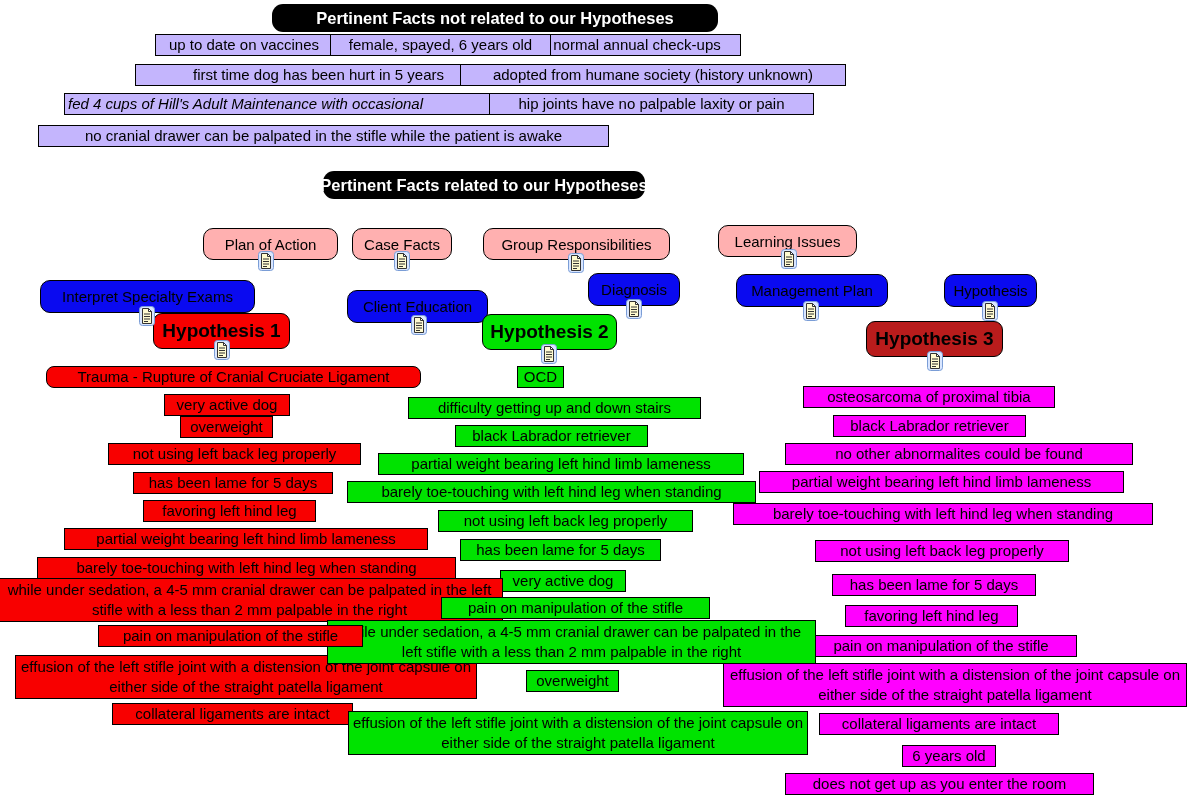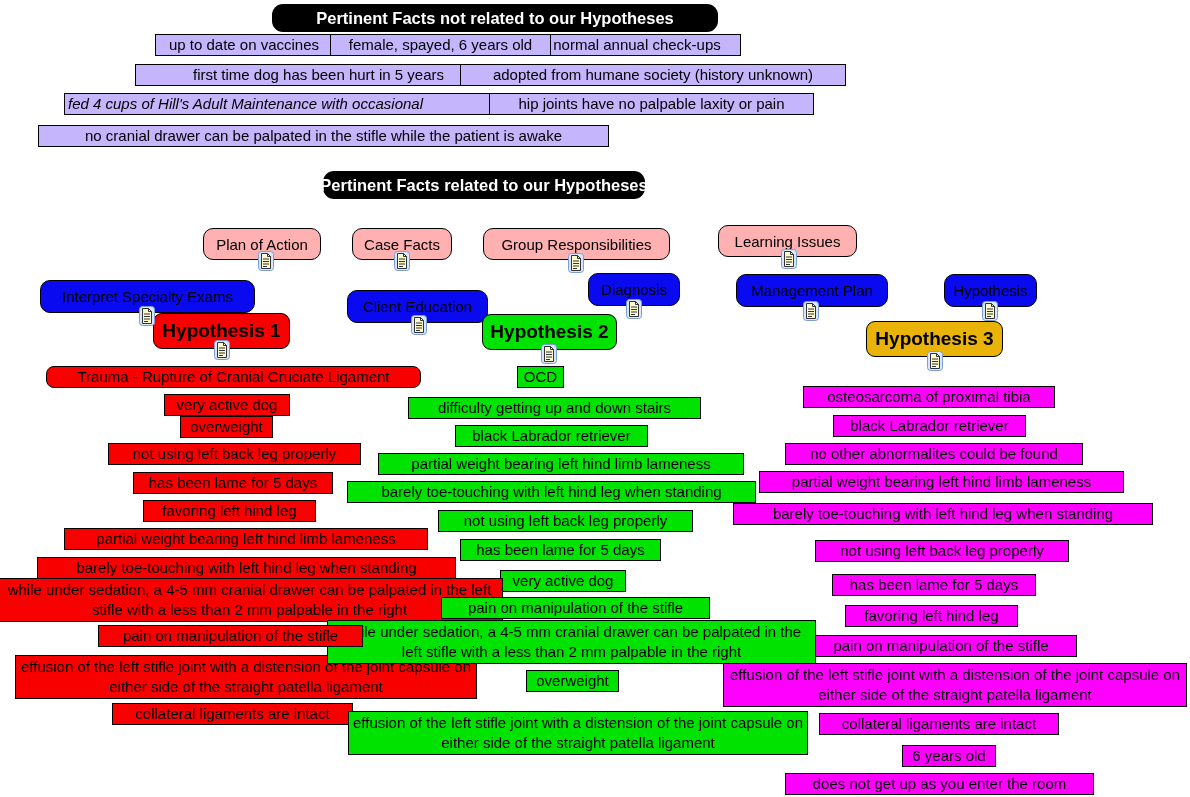--- a/index.html
+++ b/index.html
@@ -31,34 +31,34 @@
 
 <div class="node fct" style="left:155px;top:34px;width:178px;">up to date on vaccines</div>
 <div class="node fct" style="left:533px;top:34px;width:208px;">normal annual check-ups</div>
 <div class="node fct" style="left:330px;top:34px;width:221px;z-index:2;">female, spayed, 6 years old</div>
 <div class="node fct" style="left:135px;top:64px;width:367px;">first time dog has been hurt in 5 years</div>
 <div class="node fct" style="left:460px;top:64px;width:386px;">adopted from humane society (history unknown)</div>
 <div class="node fct" style="left:64px;top:93px;width:497px;justify-content:flex-start;overflow:hidden;font-style:italic;">fed 4 cups of Hill's Adult Maintenance with occasional</div>
 <div class="node fct" style="left:489px;top:93px;width:325px;z-index:2;">hip joints have no palpable laxity or pain</div>
 <div class="node fct" style="left:38px;top:125px;width:571px;">no cranial drawer can be palpated in the stifle while the patient is awake</div>
 
-<div class="node rnd pink" style="left:203px;top:228px;width:118px;">Plan of Action</div>
+<div class="node rnd pink" style="left:203px;top:228px;width:135px;">Plan of Action</div>
 <div class="node rnd pink" style="left:352px;top:228px;width:100px;">Case Facts</div>
 <div class="node rnd pink" style="left:483px;top:228px;width:187px;">Group Responsibilities</div>
 <div class="node rnd pink" style="left:718px;top:225px;width:139px;">Learning Issues</div>
 
 <div class="node rnd blue" style="left:40px;top:280px;width:215px;">Interpret Specialty Exams</div>
 <div class="node rnd blue" style="left:347px;top:290px;width:141px;">Client Education</div>
 <div class="node rnd blue" style="left:588px;top:273px;width:92px;">Diagnosis</div>
 <div class="node rnd blue" style="left:736px;top:274px;width:152px;">Management Plan</div>
 <div class="node rnd blue" style="left:944px;top:274px;width:93px;">Hypothesis</div>
 
 <div class="node rnd hyp" style="left:153px;top:313px;width:137px;background:#f80000;z-index:2;">Hypothesis 1</div>
 <div class="node rnd hyp" style="left:482px;top:314px;width:135px;background:#00e300;z-index:2;">Hypothesis 2</div>
-<div class="node rnd hyp" style="left:866px;top:321px;width:137px;background:#eab308;z-index:2;">Hypothesis 3</div>
+<div class="node rnd hyp" style="left:866px;top:321px;width:137px;background:#b91c1c;z-index:2;">Hypothesis 3</div>
 
 <div class="node fct red" style="left:46px;top:366px;width:375px;border-radius:8px;">Trauma - Rupture of Cranial Cruciate Ligament</div>
 <div class="node fct red" style="left:164px;top:394px;width:126px;">very active dog</div>
 <div class="node fct red" style="left:180px;top:416px;width:93px;">overweight</div>
 <div class="node fct red" style="left:108px;top:443px;width:253px;">not using left back leg properly</div>
 <div class="node fct red" style="left:133px;top:472px;width:200px;">has been lame for 5 days</div>
 <div class="node fct red" style="left:143px;top:500px;width:173px;">favoring left hind leg</div>
 <div class="node fct red" style="left:64px;top:528px;width:364px;">partial weight bearing left hind limb lameness</div>
 <div class="node fct red" style="left:37px;top:557px;width:419px;">barely toe-touching with left hind leg when standing</div>
 <div class="node fct red two" style="left:-4px;top:578px;width:507px;z-index:1;">while under sedation, a 4-5 mm cranial drawer can be palpated in the left stifle with a less than 2 mm palpable in the right</div>
@@ -74,21 +74,21 @@
 <div class="node fct grn" style="left:460px;top:539px;width:201px;">has been lame for 5 days</div>
 <div class="node fct grn" style="left:500px;top:570px;width:126px;">very active dog</div>
 <div class="node fct grn" style="left:441px;top:597px;width:269px;z-index:2;">pain on manipulation of the stifle</div>
 <div class="node fct grn two" style="left:327px;top:620px;width:489px;z-index:3;">while under sedation, a 4-5 mm cranial drawer can be palpated in the left stifle with a less than 2 mm palpable in the right</div>
 <div class="node fct red" style="left:98px;top:625px;width:265px;z-index:4;">pain on manipulation of the stifle</div>
 <div class="node fct grn" style="left:526px;top:670px;width:93px;">overweight</div>
 <div class="node fct grn two" style="left:348px;top:711px;width:460px;">effusion of the left stifle joint with a distension of the joint capsule on either side of the straight patella ligament</div>
 
 <div class="node fct mag" style="left:803px;top:386px;width:252px;">osteosarcoma of proximal tibia</div>
 <div class="node fct mag" style="left:833px;top:415px;width:193px;">black Labrador retriever</div>
-<div class="node fct mag" style="left:785px;top:443px;width:298px;">no other abnormalites could be found</div>
+<div class="node fct mag" style="left:785px;top:443px;width:348px;">no other abnormalites could be found</div>
 <div class="node fct mag" style="left:759px;top:471px;width:365px;">partial weight bearing left hind limb lameness</div>
 <div class="node fct mag" style="left:733px;top:503px;width:420px;">barely toe-touching with left hind leg when standing</div>
 <div class="node fct mag" style="left:815px;top:540px;width:254px;">not using left back leg properly</div>
 <div class="node fct mag" style="left:832px;top:574px;width:204px;">has been lame for 5 days</div>
 <div class="node fct mag" style="left:845px;top:605px;width:173px;">favoring left hind leg</div>
 <div class="node fct mag" style="left:805px;top:635px;width:272px;z-index:2;">pain on manipulation of the stifle</div>
 <div class="node fct mag two" style="left:723px;top:663px;width:464px;z-index:2;">effusion of the left stifle joint with a distension of the joint capsule on either side of the straight patella ligament</div>
 <div class="node fct mag" style="left:819px;top:713px;width:240px;">collateral ligaments are intact</div>
 <div class="node fct mag" style="left:902px;top:745px;width:94px;">6 years old</div>
 <div class="node fct mag" style="left:785px;top:773px;width:309px;">does not get up as you enter the room</div>

